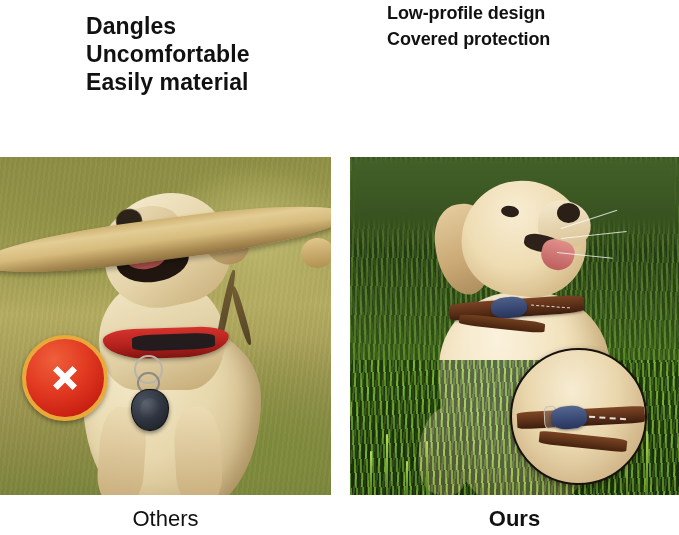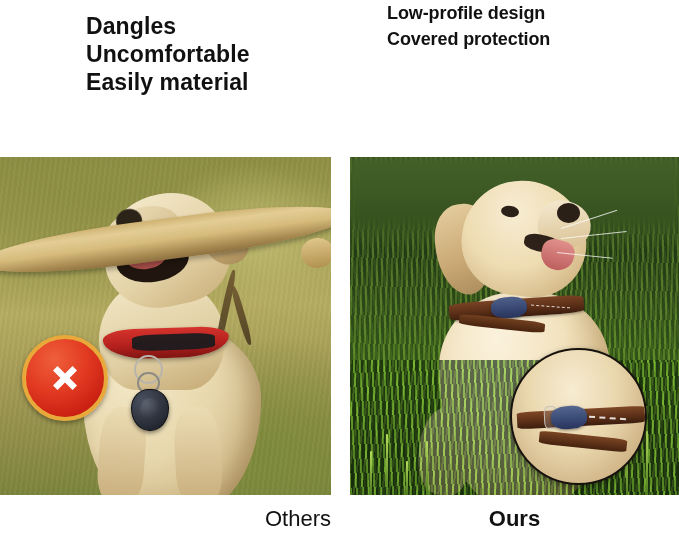--- a/index.html
+++ b/index.html
@@ -557,21 +557,20 @@
     top: 506px;
     text-align: center;
     color: #111111;
     font-size: 22px;
     white-space: nowrap;
   }
   #caption-others {
     left: 0;
     width: 331px;
     font-weight: 400;
-    text-align: right;
   }
   #caption-ours {
     left: 350px;
     width: 329px;
     font-weight: 700;
   }
 </style>
 </head>
 <body>
 

